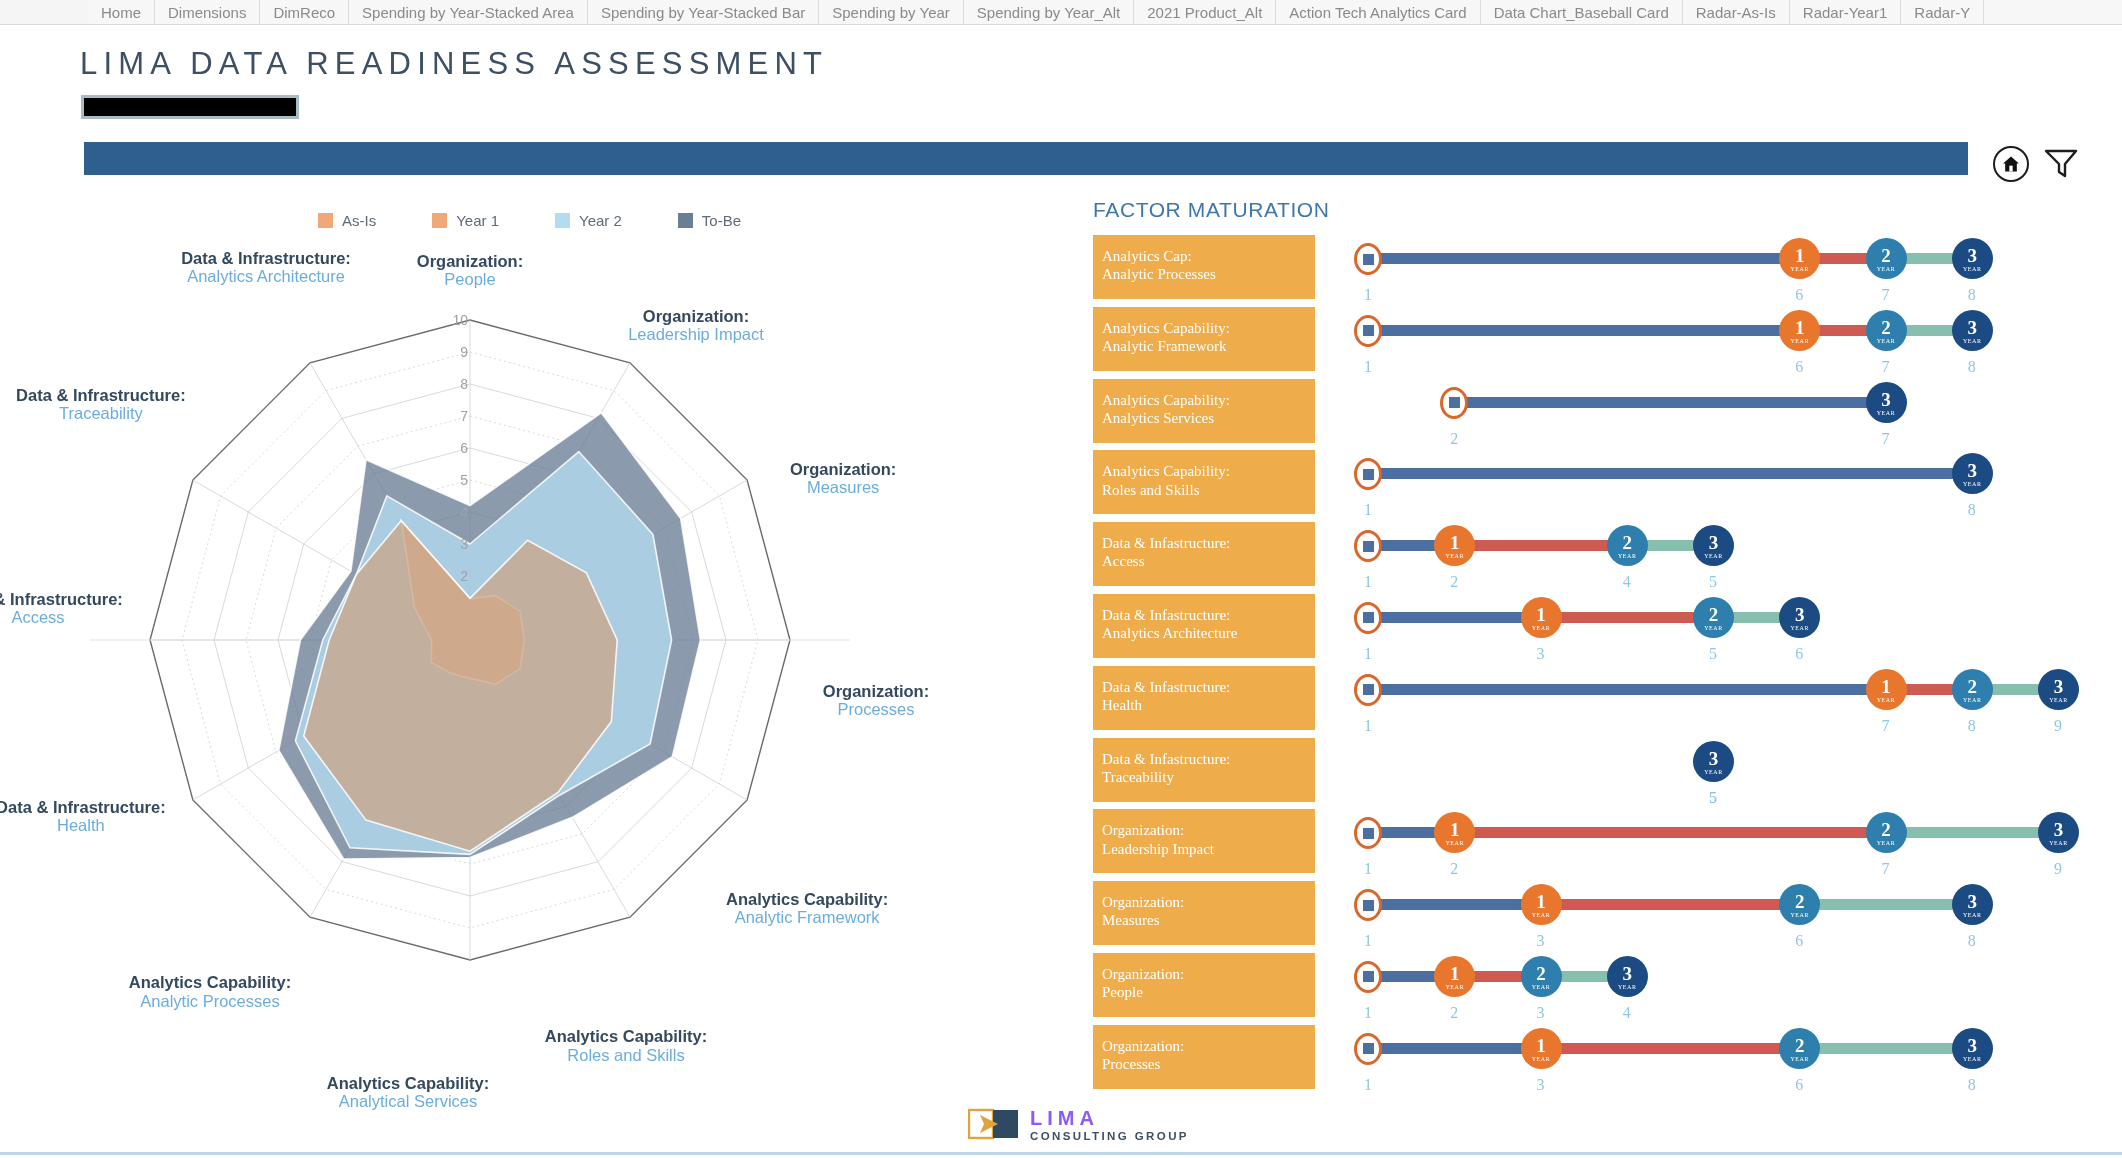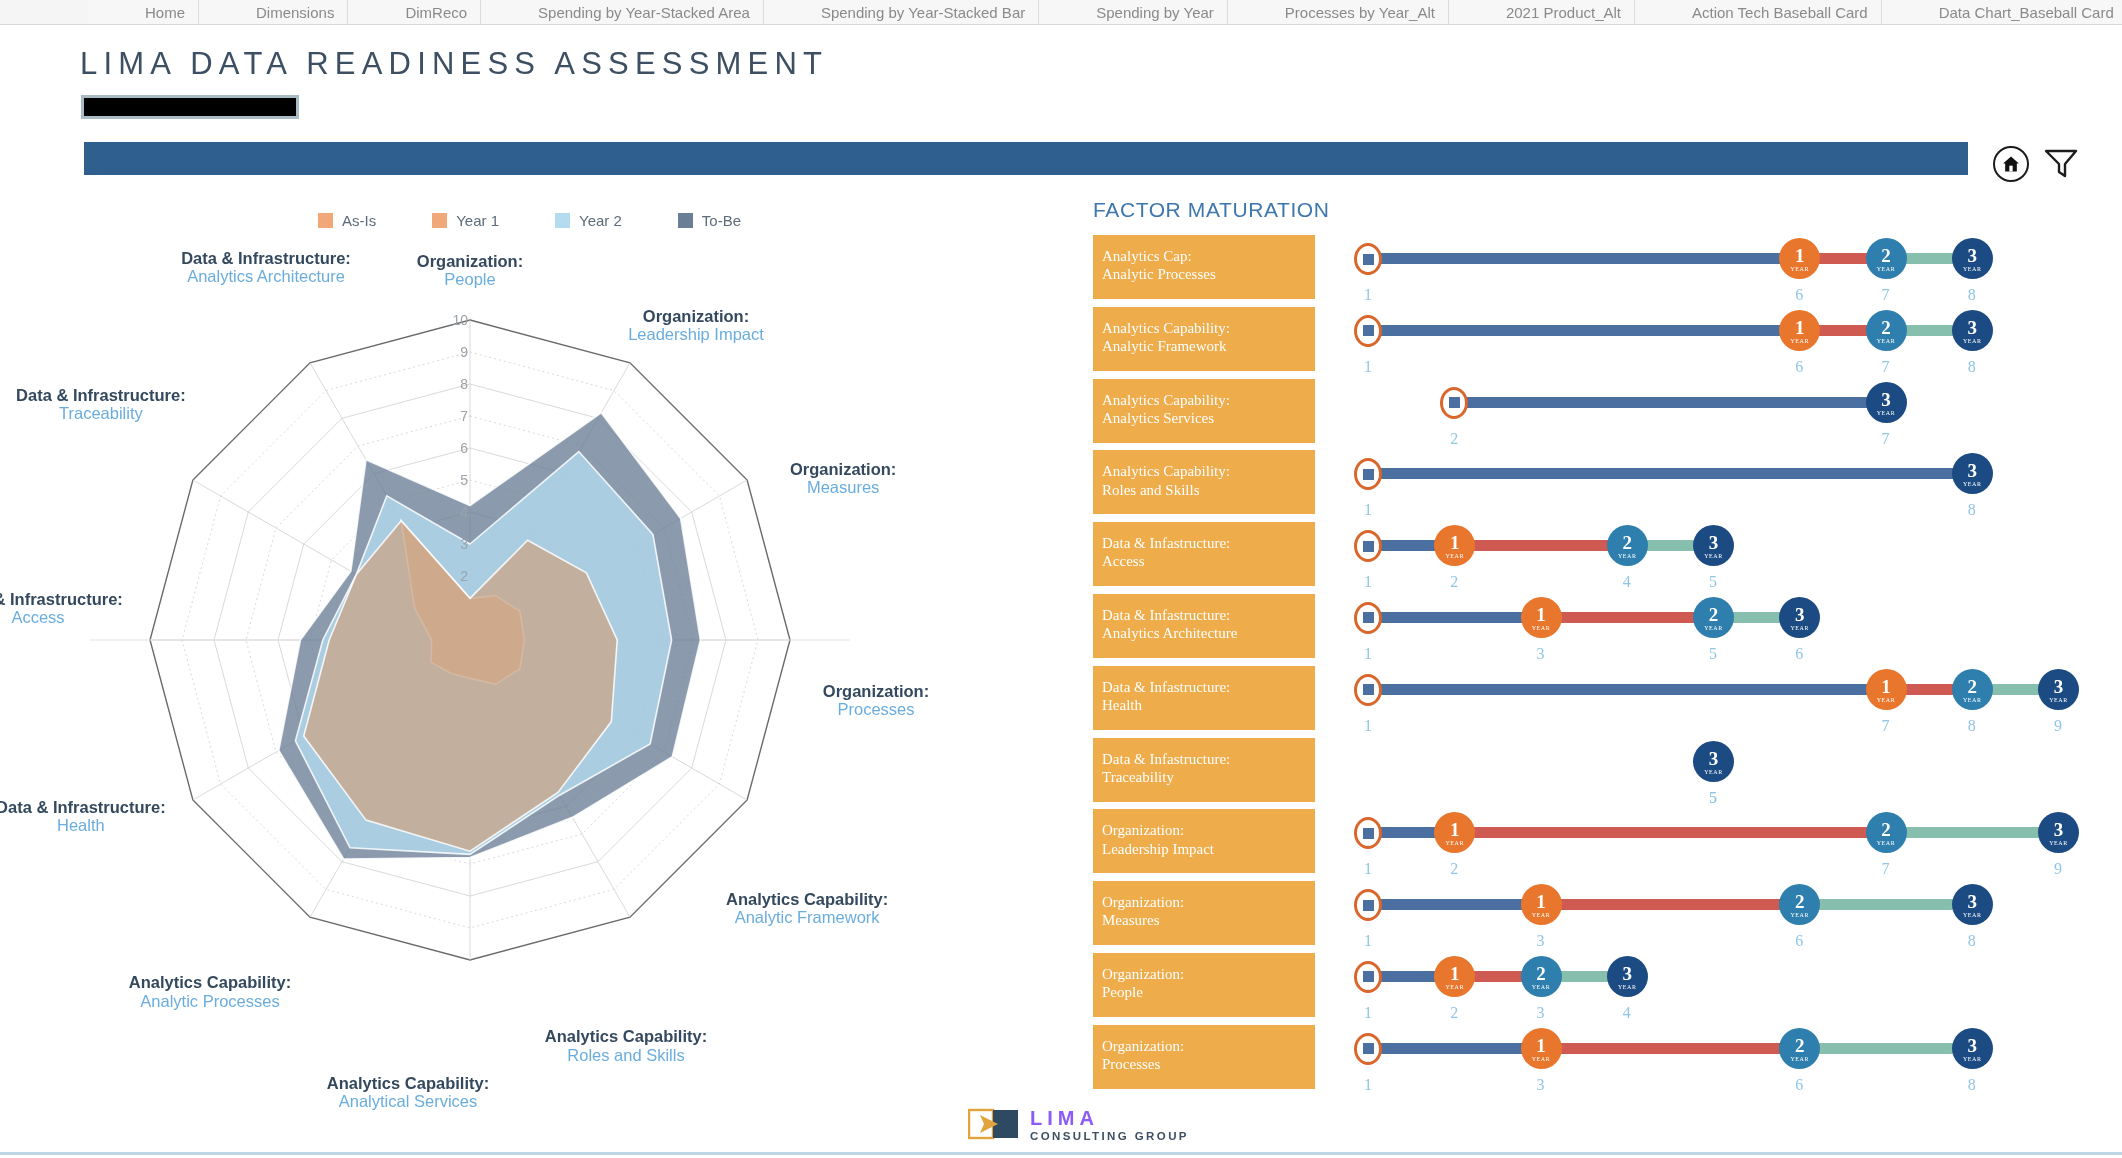--- a/index.html
+++ b/index.html
@@ -11,21 +11,20 @@
   }
 
   
   #tabbar {
     position: absolute; left: 0; top: 0;
     width: 2122px; height: 25px;
     background: #f7f7f7;
     border-bottom: 1px solid #d8d8d8;
     display: flex; align-items: stretch;
     overflow: hidden;
-    gap: 44px;
   }
   #tabbar .spacer { width: 88px; flex: 0 0 88px; background:#f5f5f5; }
   .tab {
     display: flex; align-items: center; justify-content: center;
     padding: 0 13px;
     font-size: 15px; color: #8a8a8a;
     white-space: nowrap;
     border-right: 1px solid #dcdcdc;
     background: #f7f7f7;
     cursor: pointer;
@@ -169,23 +168,23 @@
 <body>
 
 <div id="tabbar">
   <div class="spacer"></div>
 <div class="tab">Home</div>
     <div class="tab">Dimensions</div>
     <div class="tab">DimReco</div>
     <div class="tab">Spending by Year-Stacked Area</div>
     <div class="tab">Spending by Year-Stacked Bar</div>
     <div class="tab">Spending by Year</div>
-    <div class="tab">Processes by Year_Alt</div>
+    <div class="tab">Spending by Year_Alt</div>
     <div class="tab">2021 Product_Alt</div>
-    <div class="tab">Action Tech Baseball Card</div>
+    <div class="tab">Action Tech Analytics Card</div>
     <div class="tab">Data Chart_Baseball Card</div>
     <div class="tab">Radar-As-Is</div>
     <div class="tab">Radar-Year1</div>
     <div class="tab">Radar-Y</div>
   </div>
 
 <div id="page-title">LIMA DATA READINESS ASSESSMENT</div>
 <div id="redaction"></div>
 
 <div id="bluebar"></div>

